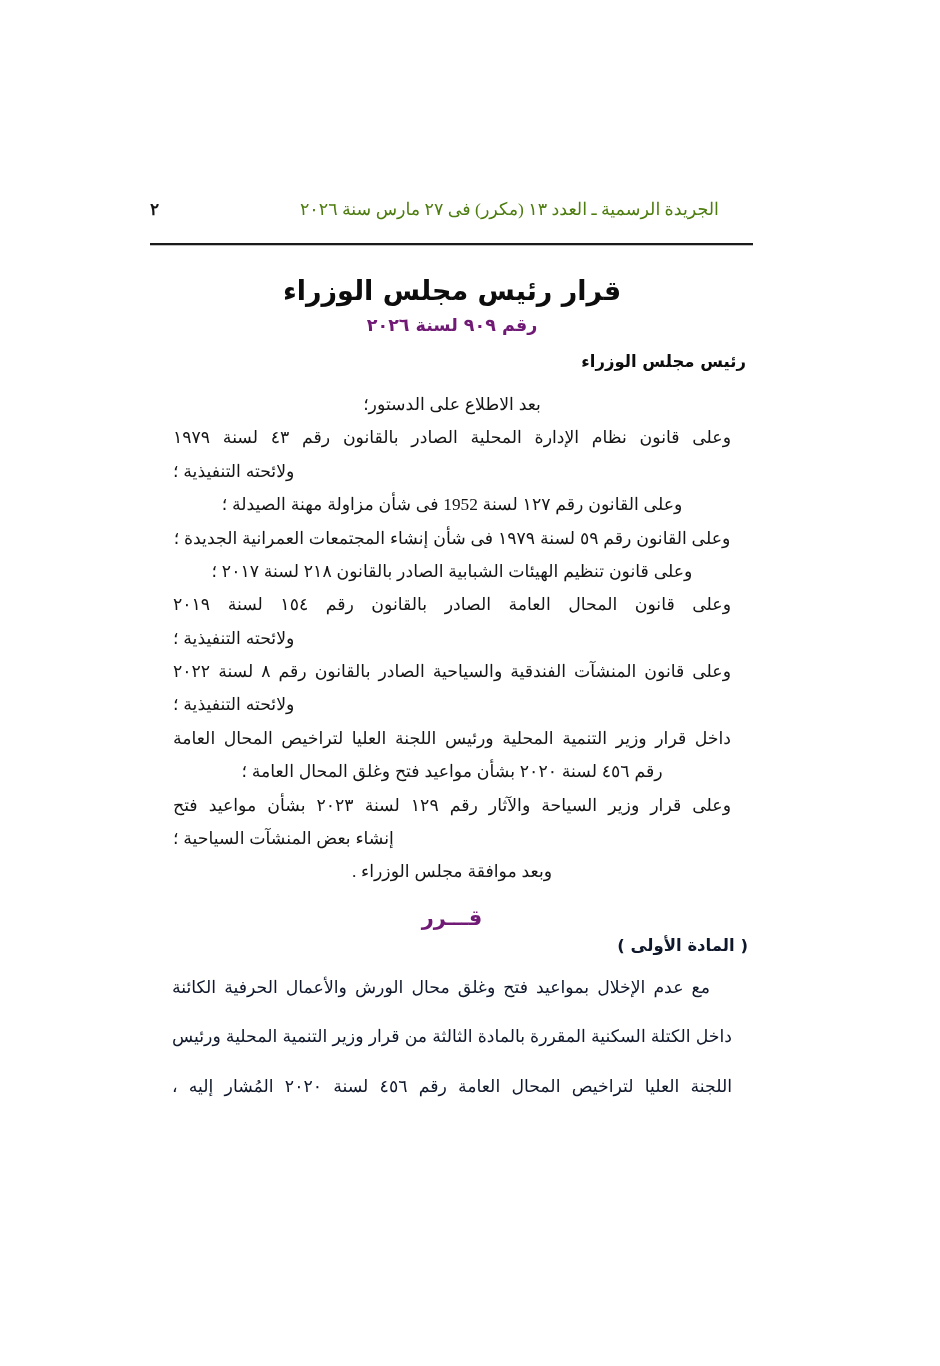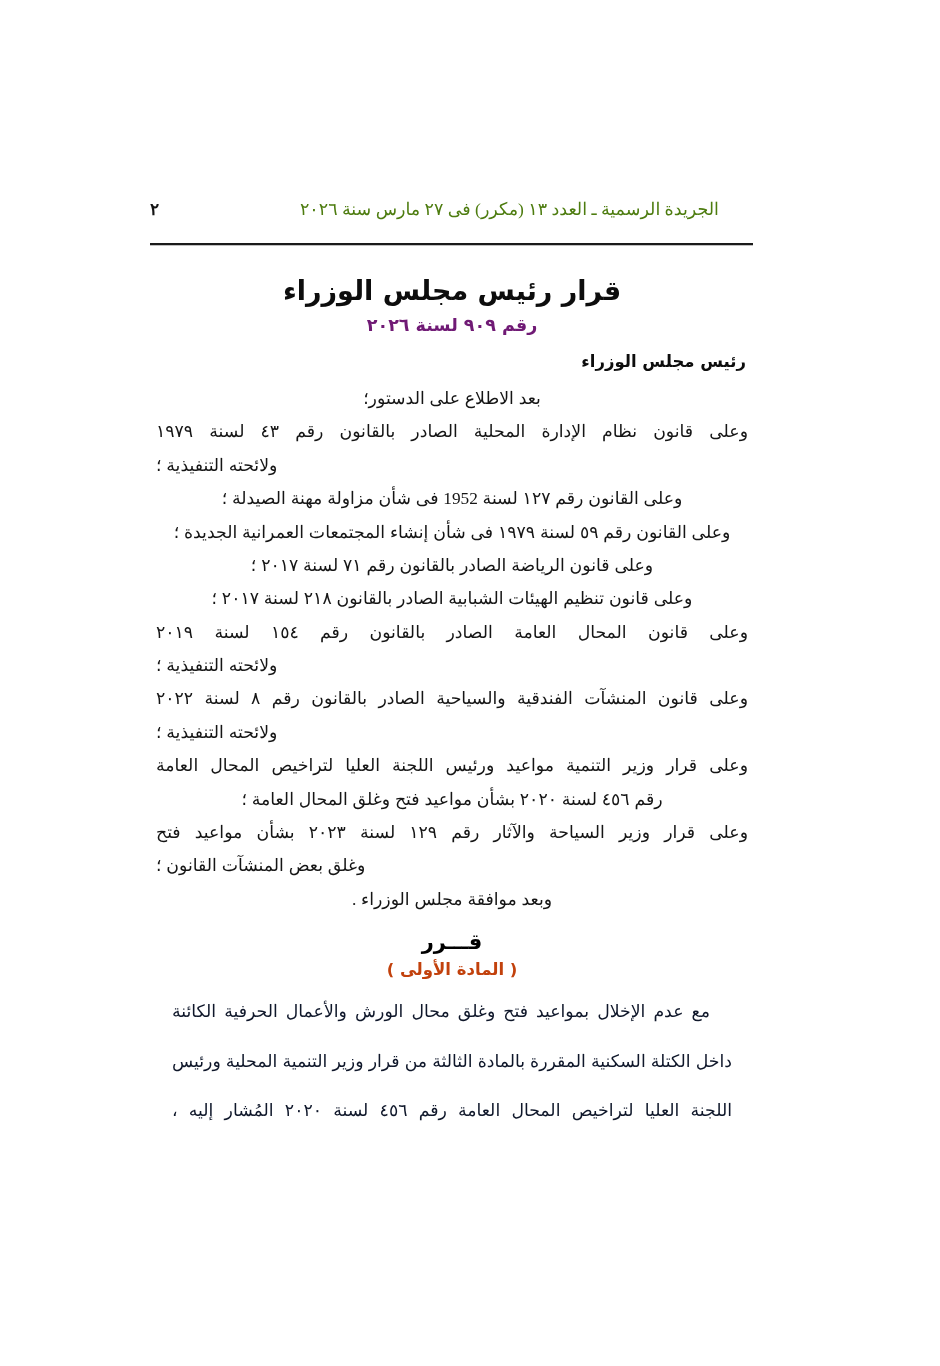--- a/index.html
+++ b/index.html
@@ -100,21 +100,21 @@
     text-align: right;
     font-family: "DejaVu Sans", "Liberation Sans", sans-serif;
     font-weight: 700;
     font-size: 16.5px;
     color: #0d0d0d;
     margin: 0 0 11px 0;
     padding-right: 2px;
   }
 
   .clauses {
-    margin: 0;
+    margin: 17px;
     padding: 0;
     list-style: none;
   }
   .clause {
     font-family: "Liberation Serif", "DejaVu Serif", serif;
     font-size: 17.3px;
     line-height: 1.93;
     color: #151515;
     text-align: justify;
     text-align-last: justify;
@@ -132,30 +132,29 @@
   .clause.centered-tail {
     text-align: center;
     text-align-last: center;
   }
 
   .resolve-word {
     text-align: center;
     font-family: "DejaVu Sans", "Liberation Sans", sans-serif;
     font-weight: 700;
     font-size: 21px;
-    color: #000000;
+    color: #701a75;
     margin: 14px 0 6px 0;
     letter-spacing: 0.5px;
   }
   .article-label {
-    text-align: center;
     font-family: "DejaVu Sans", "Liberation Sans", sans-serif;
     font-weight: 700;
     font-size: 16.5px;
-    color: #c2410c;
+    color: #0f172a;
     margin: 0 0 2px 0;
   }
 
   .article-body p {
     font-family: "Liberation Serif", "DejaVu Serif", serif;
     font-size: 17.3px;
     line-height: 1.95;
     color: #0f172a;
     text-align: justify;
     text-align-last: justify;
@@ -190,30 +189,29 @@
     <h2 class="decree-subtitle">رقم ٩٠٩ لسنة ٢٠٢٦</h2>
 
     <div class="signatory">رئيس مجلس الوزراء</div>
 
     <div class="clauses">
       <p class="clause one-line">بعد الاطلاع على الدستور؛</p>
       <p class="clause">وعلى قانون نظام الإدارة المحلية الصادر بالقانون رقم ٤٣ لسنة ١٩٧٩</p>
       <p class="clause tail">ولائحته التنفيذية ؛</p>
       <p class="clause one-line">وعلى القانون رقم ١٢٧ لسنة 1952 فى شأن مزاولة مهنة الصيدلة ؛</p>
       <p class="clause one-line">وعلى القانون رقم ٥٩ لسنة ١٩٧٩ فى شأن إنشاء المجتمعات العمرانية الجديدة ؛</p>
-      <p class="clause one-line">وعلى قانون الرياضة الصادر بالقانون رقم ٧١ لسنة ٢٠١٧ ؛</p>
       <p class="clause one-line">وعلى قانون تنظيم الهيئات الشبابية الصادر بالقانون ٢١٨ لسنة ٢٠١٧ ؛</p>
       <p class="clause">وعلى قانون المحال العامة الصادر بالقانون رقم ١٥٤ لسنة ٢٠١٩</p>
       <p class="clause tail">ولائحته التنفيذية ؛</p>
       <p class="clause">وعلى قانون المنشآت الفندقية والسياحية الصادر بالقانون رقم ٨ لسنة ٢٠٢٢</p>
       <p class="clause tail">ولائحته التنفيذية ؛</p>
-      <p class="clause">وعلى قرار وزير التنمية مواعيد ورئيس اللجنة العليا لتراخيص المحال العامة</p>
+      <p class="clause">داخل قرار وزير التنمية المحلية ورئيس اللجنة العليا لتراخيص المحال العامة</p>
       <p class="clause centered-tail">رقم ٤٥٦ لسنة ٢٠٢٠ بشأن مواعيد فتح وغلق المحال العامة ؛</p>
       <p class="clause">وعلى قرار وزير السياحة والآثار رقم ١٢٩ لسنة ٢٠٢٣ بشأن مواعيد فتح</p>
-      <p class="clause tail">وغلق بعض المنشآت القانون ؛</p>
+      <p class="clause tail">إنشاء بعض المنشآت السياحية ؛</p>
       <p class="clause centered-tail">وبعد موافقة مجلس الوزراء .</p>
     </div>
 
     <div class="resolve-word">قـــرر</div>
 
     <div class="article-label">( المادة الأولى )</div>
 
     <div class="article-body">
       <p class="lead">مع عدم الإخلال بمواعيد فتح وغلق محال الورش والأعمال الحرفية الكائنة</p>
       <p>داخل الكتلة السكنية المقررة بالمادة الثالثة من قرار وزير التنمية المحلية ورئيس</p>

